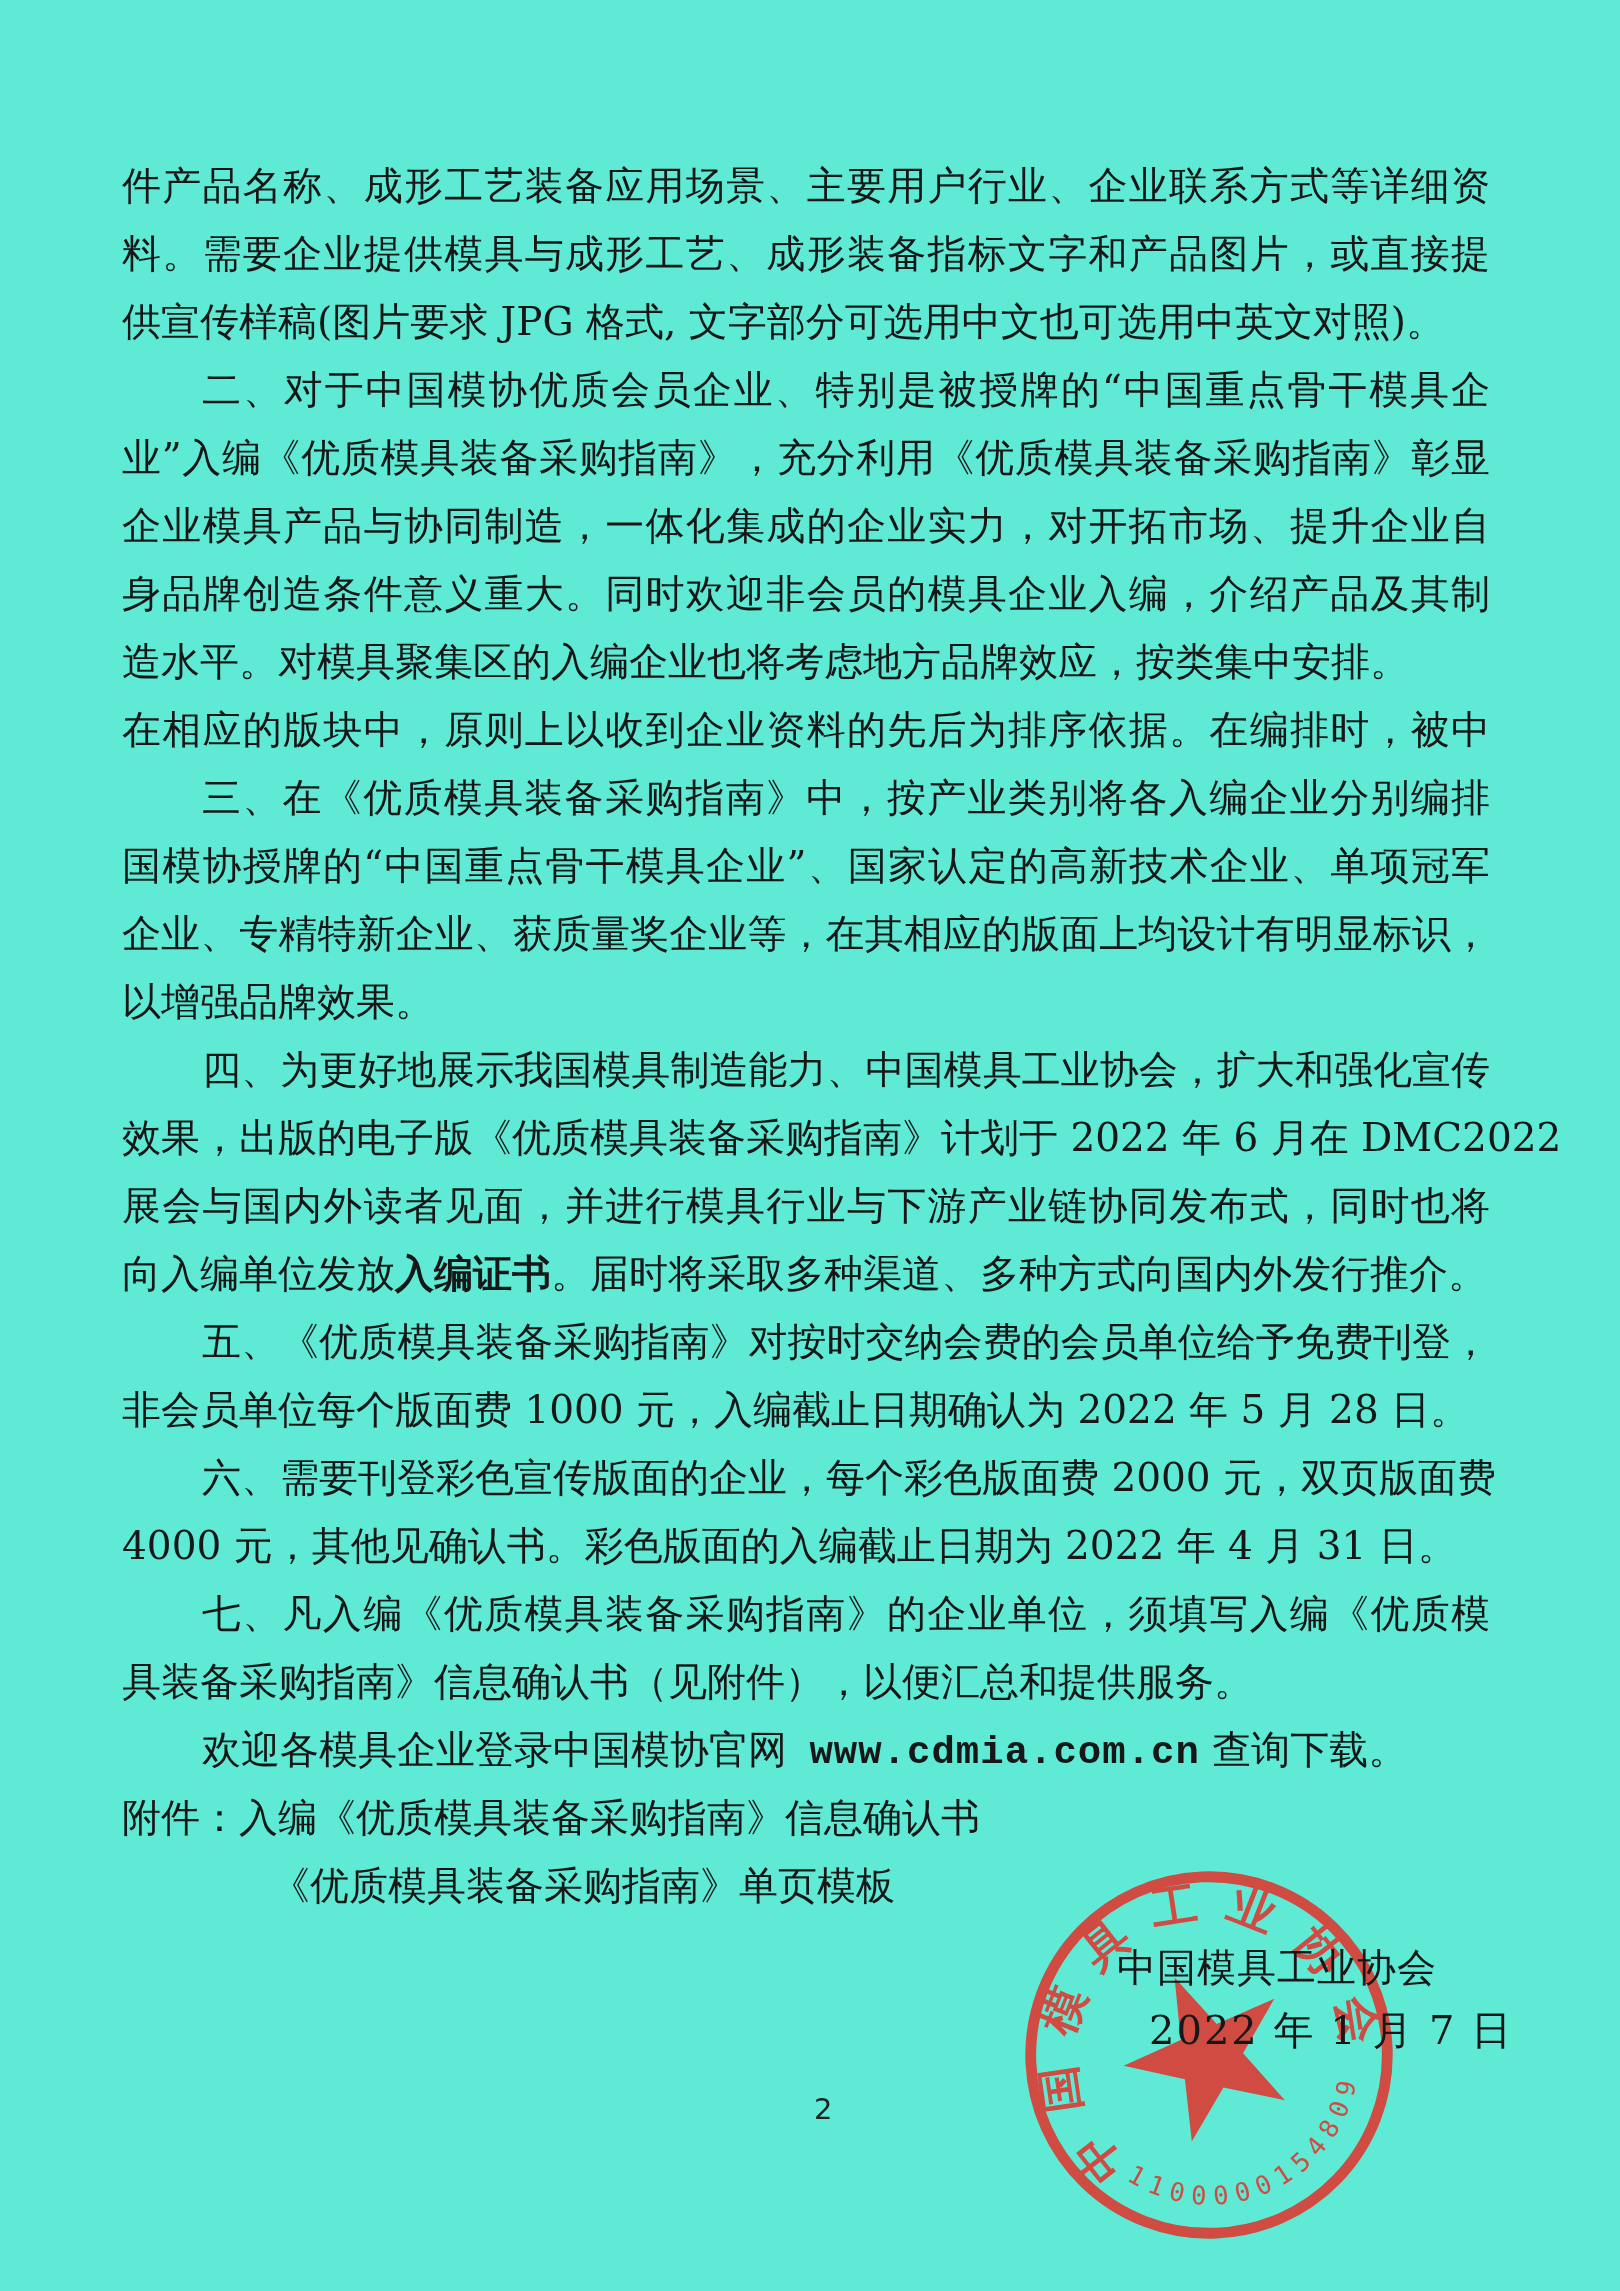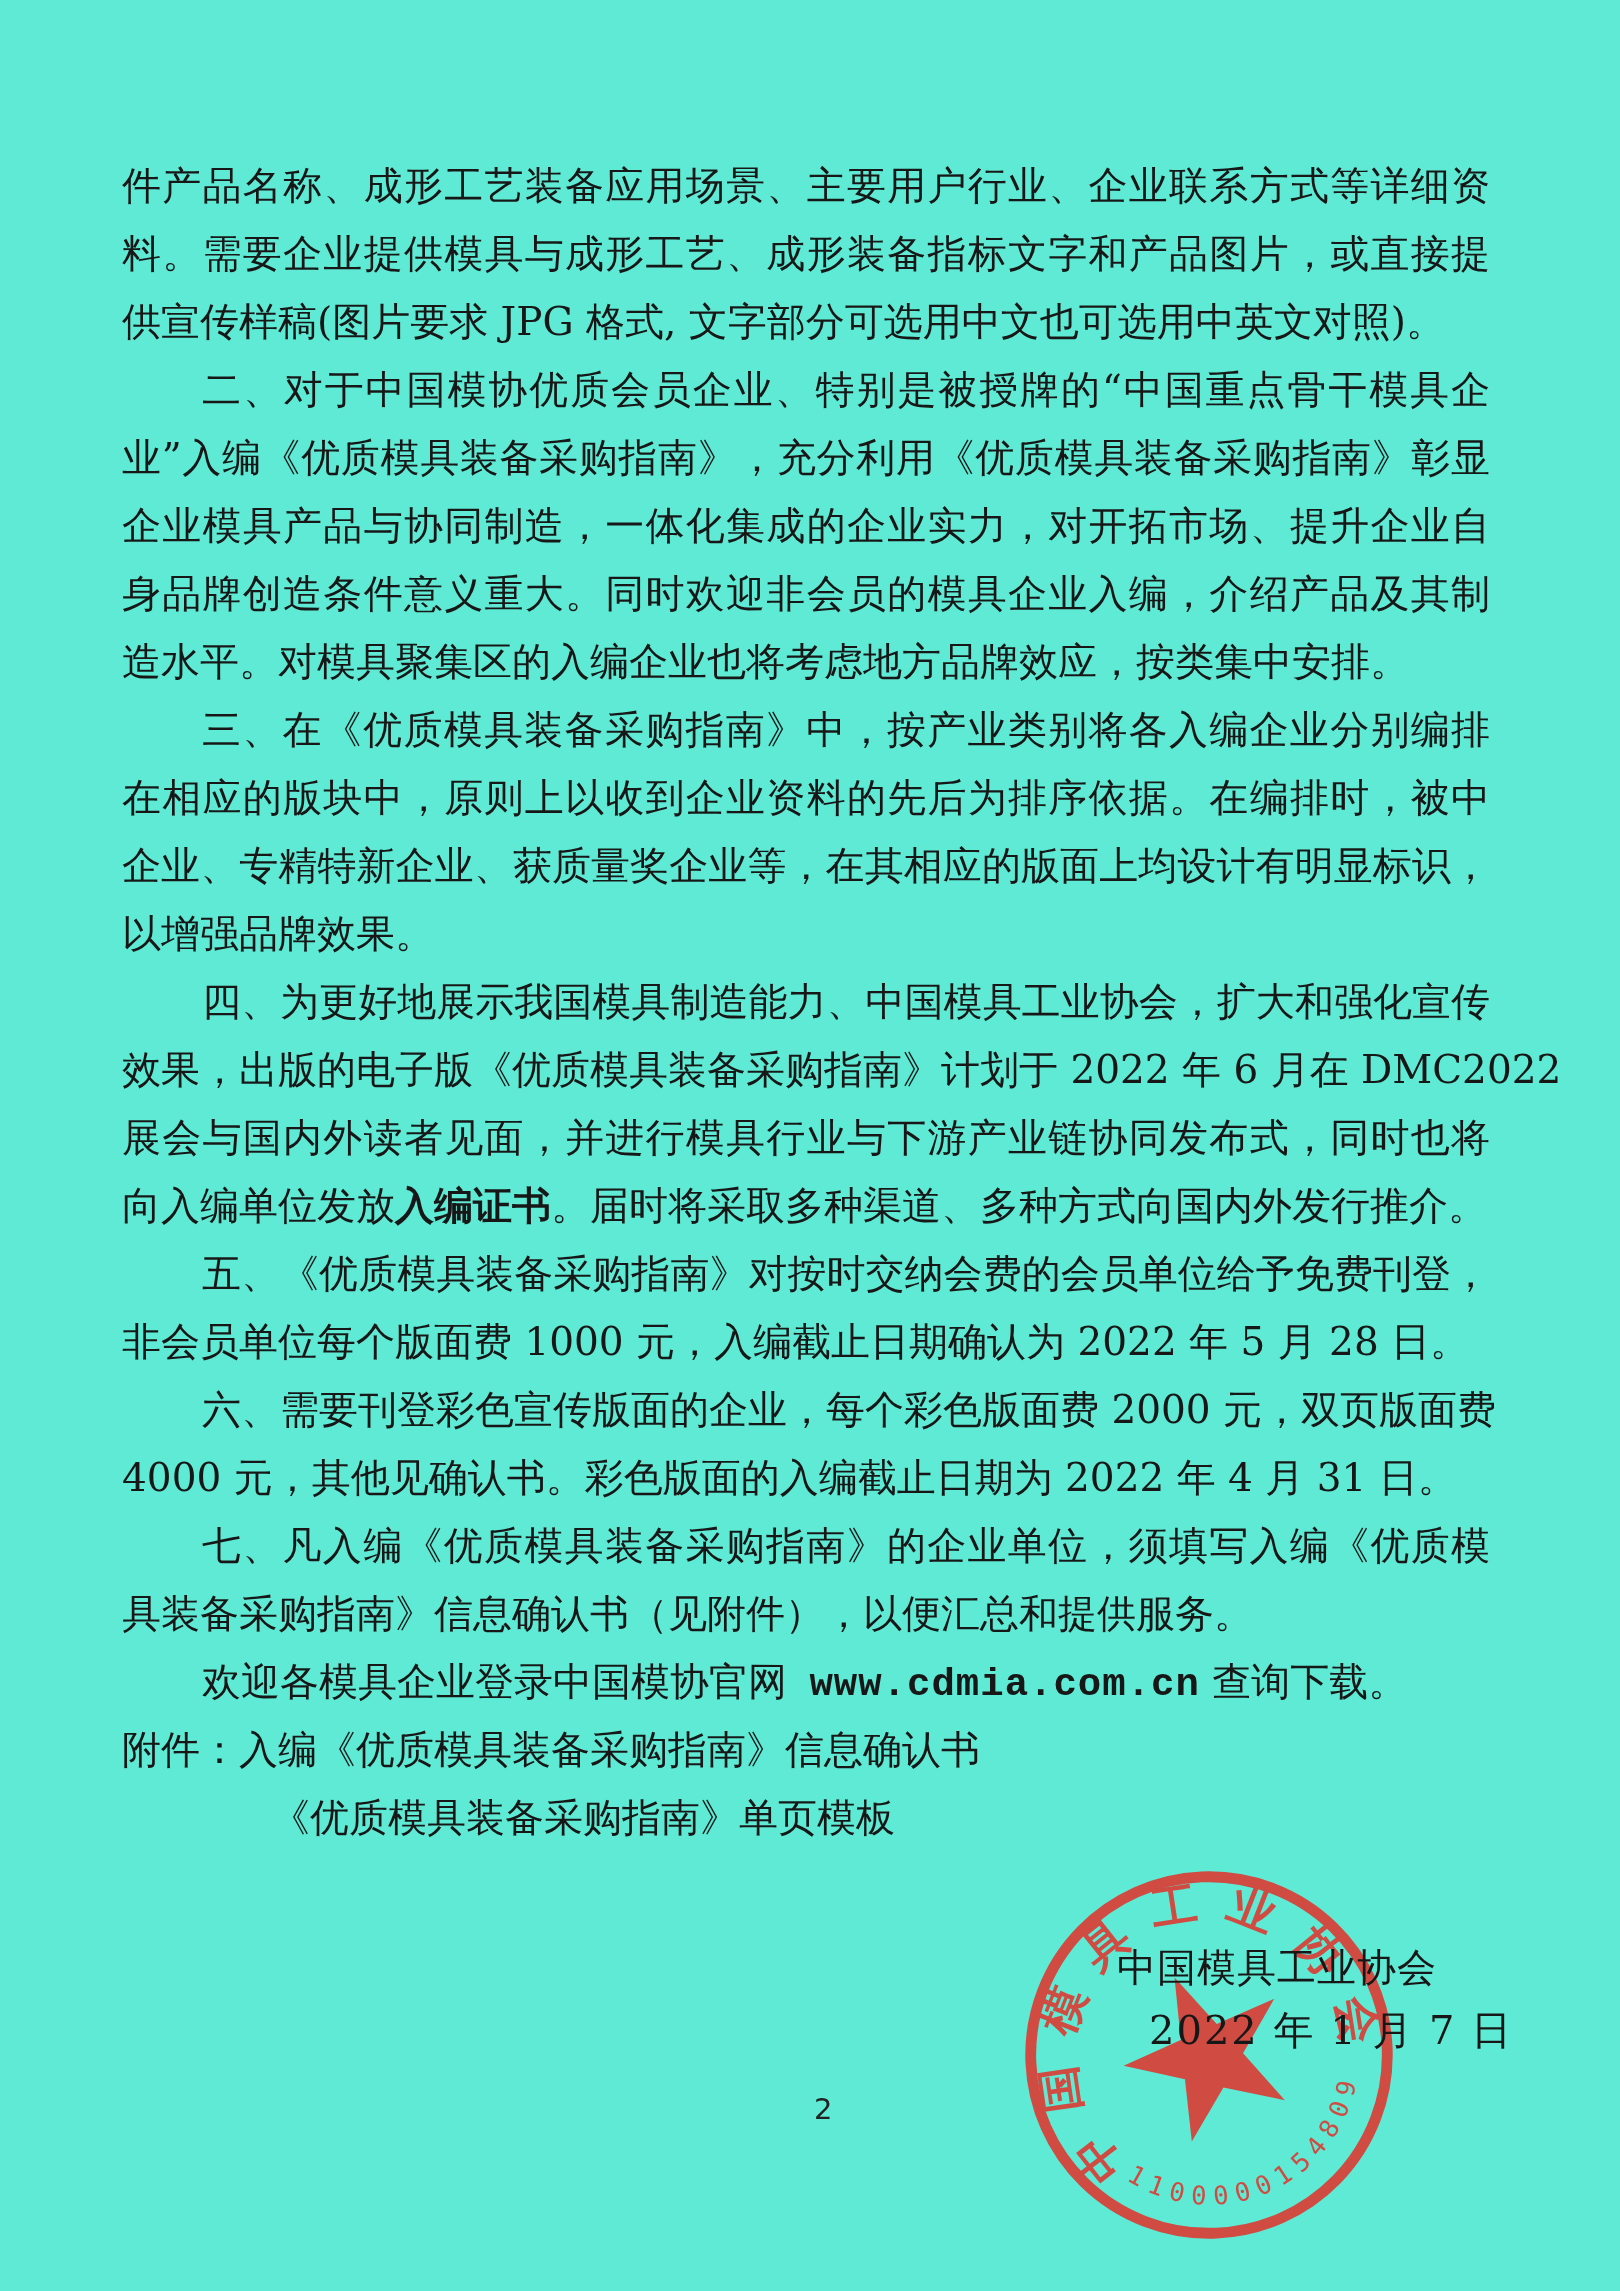--- a/index.html
+++ b/index.html
@@ -68,22 +68,23 @@
 
   <div class="body-text">
     <div class="line">件产品名称、成形工艺装备应用场景、主要用户行业、企业联系方式等详细资</div>
     <div class="line">料。需要企业提供模具与成形工艺、成形装备指标文字和产品图片，或直接提</div>
     <div class="line end">供宣传样稿(图片要求 JPG 格式, 文字部分可选用中文也可选用中英文对照)。</div>
     <div class="line ind">二、对于中国模协优质会员企业、特别是被授牌的“中国重点骨干模具企</div>
     <div class="line">业”入编《优质模具装备采购指南》，充分利用《优质模具装备采购指南》彰显</div>
     <div class="line">企业模具产品与协同制造，一体化集成的企业实力，对开拓市场、提升企业自</div>
     <div class="line">身品牌创造条件意义重大。同时欢迎非会员的模具企业入编，介绍产品及其制</div>
     <div class="line end">造水平。对模具聚集区的入编企业也将考虑地方品牌效应，按类集中安排。</div>
+    <div class="line">在相应的版块中，原则上以收到企业资料的先后为排序依据。在编排时，被中</div>
     <div class="line ind">三、在《优质模具装备采购指南》中，按产业类别将各入编企业分别编排</div>
-    <div class="line">在相应的版块中，原则上以收到企业资料的先后为排序依据。在编排时，被中</div>
+    <div class="line">国模协授牌的“中国重点骨干模具企业”、国家认定的高新技术企业、单项冠军</div>
     <div class="line">企业、专精特新企业、获质量奖企业等，在其相应的版面上均设计有明显标识，</div>
     <div class="line end">以增强品牌效果。</div>
     <div class="line ind">四、为更好地展示我国模具制造能力、中国模具工业协会，扩大和强化宣传</div>
     <div class="line">效果，出版的电子版《优质模具装备采购指南》计划于 2022 年 6 月在 DMC2022</div>
     <div class="line">展会与国内外读者见面，并进行模具行业与下游产业链协同发布式，同时也将</div>
     <div class="line end">
       <span>向入编单位发放</span><span class="bold-cn">入编证书</span><span>。届时将采取多种渠道、多种方式向国内外发行推介。</span>
     </div>
     <div class="line ind">五、《优质模具装备采购指南》对按时交纳会费的会员单位给予免费刊登，</div>
     <div class="line end">非会员单位每个版面费 1000 元，入编截止日期确认为 2022 年 5 月 28 日。</div>

